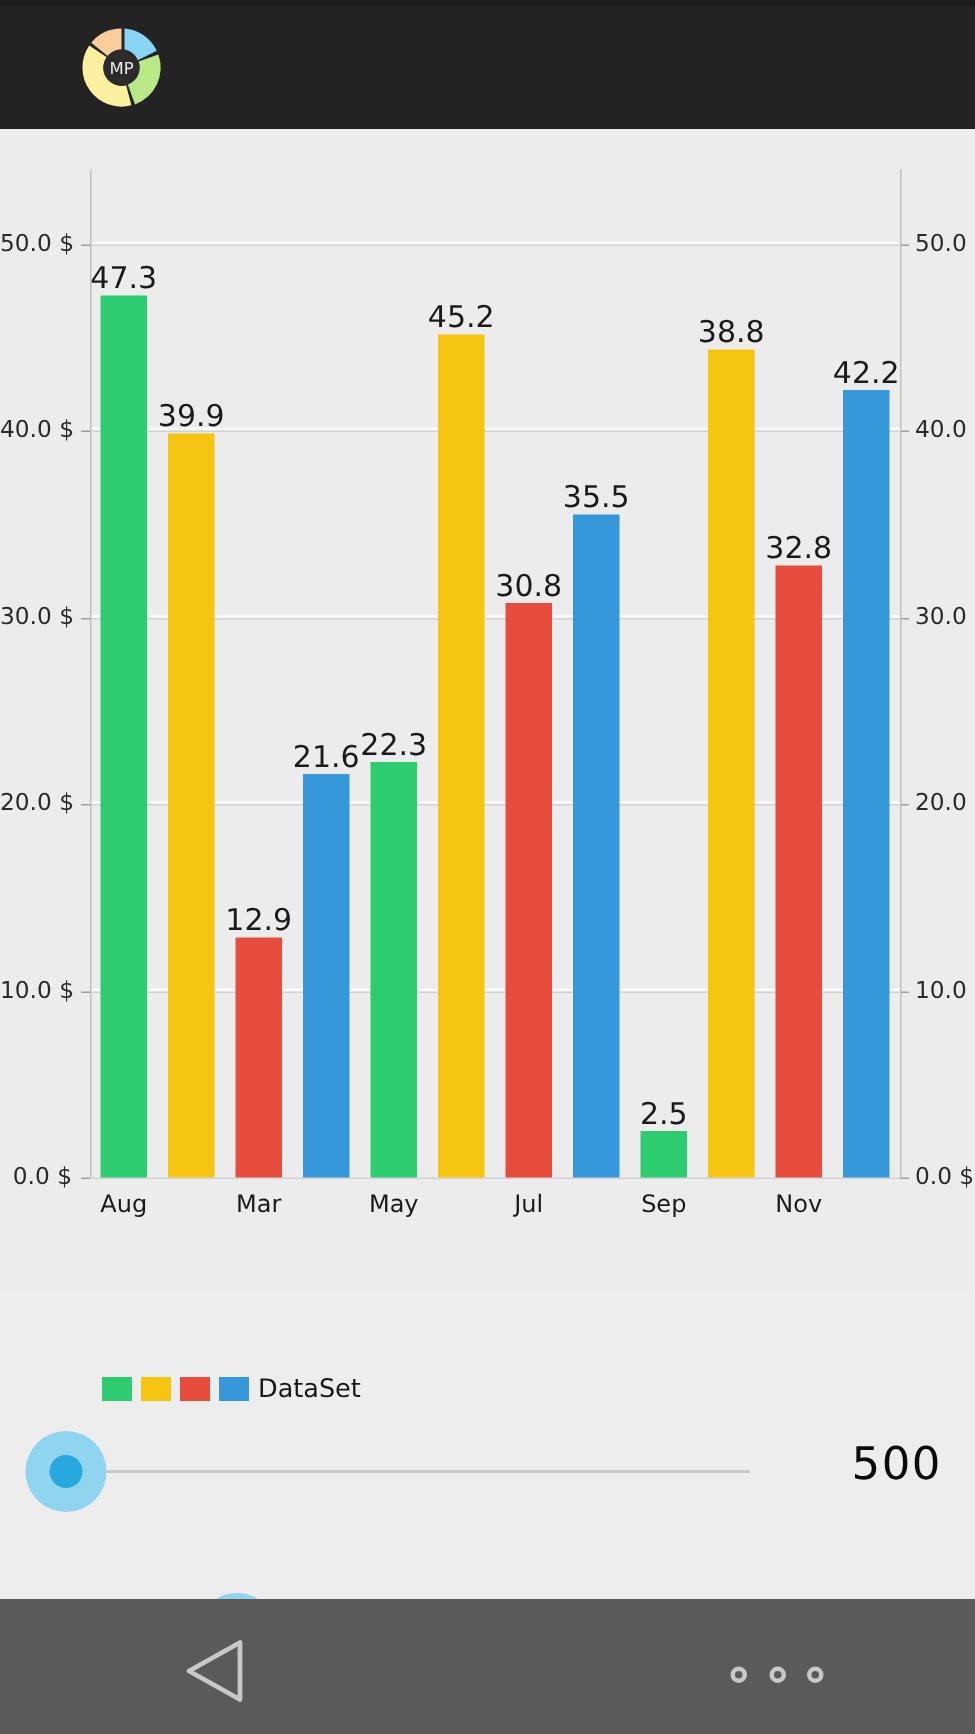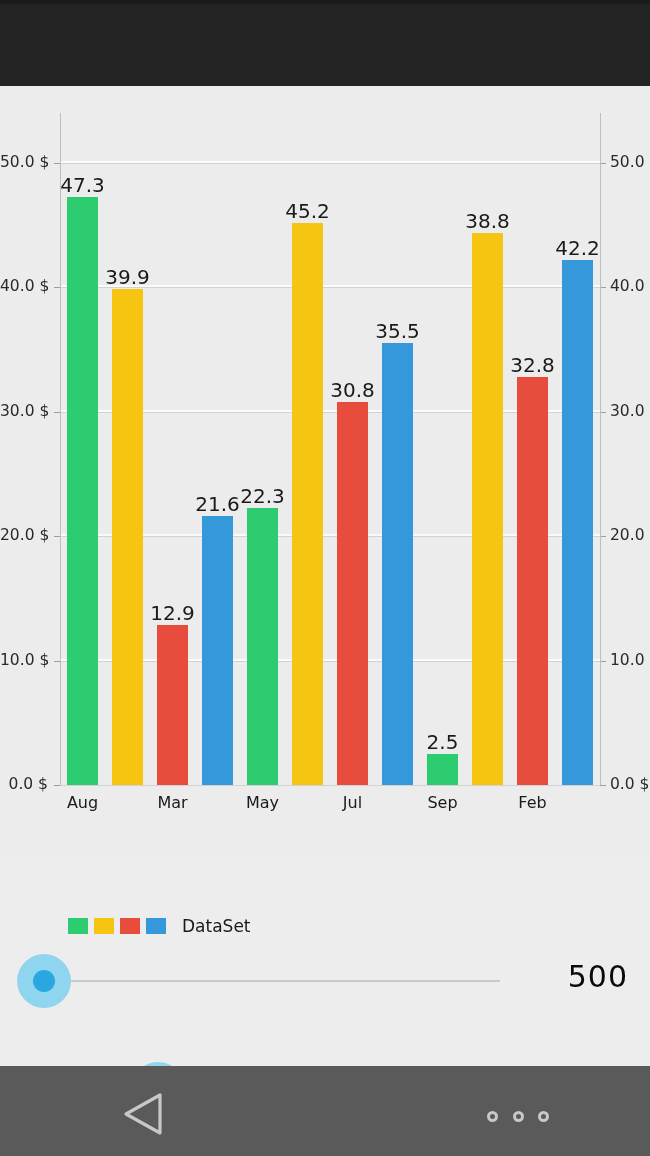--- a/index.html
+++ b/index.html
@@ -72,21 +72,21 @@
     position:absolute;font-size:16px;color:#1A1A1A;
     font-family:"DejaVu Sans", sans-serif;
     text-align:center;white-space:nowrap;line-height:1;
   }
   #legend{
     position:absolute;left:68px;top:830px;height:20px;
     display:flex;align-items:center;gap:6px;
   }
   .legend-swatch{width:20px;height:16px;flex:none;}
   #legend-label{
-    margin-left:10px;font-size:17px;color:#1A1A1A;
+    font-size:17px;color:#1A1A1A;
     font-family:"DejaVu Sans", sans-serif;white-space:nowrap;text-align:right;
   }
   
   .slider-row{position:absolute;left:0;width:650px;height:86px;}
   .slider-track{
     position:absolute;height:2px;background:#C9C9C9;top:42px;
   }
   .slider-fill{
     position:absolute;height:7px;border-radius:3px;top:39px;
   }
@@ -120,20 +120,33 @@
     width:11px;height:11px;border-radius:50%;
     border:3px solid #C8C8C8;box-sizing:border-box;
   }
 </style>
 </head>
 <body>
 
 <div id="status-strip"></div>
 
 <div id="toolbar">
+  <div id="app-logo">
+    <svg width="70" height="70" viewBox="0 0 70 70">
+
+      <g transform="translate(35,35)">
+        <path d="M 2 -26 A 26 26 0 0 1 23.5 -11.1 L 10.5 -4.6 A 12 12 0 0 0 2 -12 Z" fill="#89D4F5"></path>
+        <path d="M 24.6 -8.6 A 26 26 0 0 1 9 24.6 L 4.2 11.3 A 12 12 0 0 0 11.4 -4 Z" fill="#B8E986"></path>
+        <path d="M 6.6 25.2 A 26 26 0 0 1 -21.5 -14.6 L -9.8 -6.9 A 12 12 0 0 0 3.1 11.8 Z" fill="#FAF0A0"></path>
+        <path d="M -20.2 -16.5 A 26 26 0 0 1 0 -26 L 0 -12 A 12 12 0 0 0 -9.2 -7.6 Z" fill="#F9CE9B"></path>
+        <circle cx="0" cy="0" r="12" fill="#2B2B2B"></circle>
+      </g>
+      <text x="35" y="39.5" text-anchor="middle" font-family="DejaVu Sans, sans-serif" font-size="11" fill="#E8E8E8">MP</text>
+    </svg>
+  </div>
 </div>
 
 <div id="content">
 
   <div id="chart">
       <div class="grid-band" style="top: 75px;"></div>
       <div class="grid-line" style="top: 77px;"></div>
       <div class="axis-tick" style="left: 54px; top: 77px;"></div>
       <div class="axis-tick" style="left: 600px; top: 77px;"></div>
       <div class="ylabel left" style="width: 48px; left: 0px; top: 69px;">50.0 $</div>
@@ -191,21 +204,21 @@
       <div class="bar-value" style="left: 447.5px; width: 80px; top: 124.664px;">38.8</div>
       <div class="bar" style="left: 517px; width: 31px; height: 408.032px; bottom: 76px; background: rgb(231, 76, 60);"></div>
       <div class="bar-value" style="left: 492.5px; width: 80px; top: 268.968px;">32.8</div>
       <div class="bar" style="left: 562px; width: 31px; height: 524.968px; bottom: 76px; background: rgb(52, 152, 219);"></div>
       <div class="bar-value" style="left: 537.5px; width: 80px; top: 152.032px;">42.2</div>
       <div class="xlabel" style="left: 37.5px; width: 90px; top: 709px;">Aug</div>
       <div class="xlabel" style="left: 127.5px; width: 90px; top: 709px;">Mar</div>
       <div class="xlabel" style="left: 217.5px; width: 90px; top: 709px;">May</div>
       <div class="xlabel" style="left: 307.5px; width: 90px; top: 709px;">Jul</div>
       <div class="xlabel" style="left: 397.5px; width: 90px; top: 709px;">Sep</div>
-      <div class="xlabel" style="left: 487.5px; width: 90px; top: 709px;">Feb</div>
+      <div class="xlabel" style="left: 487.5px; width: 90px; top: 709px;">Nov</div>
     </div>
 
   <div id="legend">
     <span class="legend-swatch" style="background: rgb(46, 204, 113);"></span>
     <span class="legend-swatch" style="background: rgb(245, 197, 17);"></span>
     <span class="legend-swatch" style="background: rgb(231, 76, 60);"></span>
     <span class="legend-swatch" style="background: rgb(52, 152, 219);"></span>
     <span id="legend-label">DataSet</span>
   </div>
 

